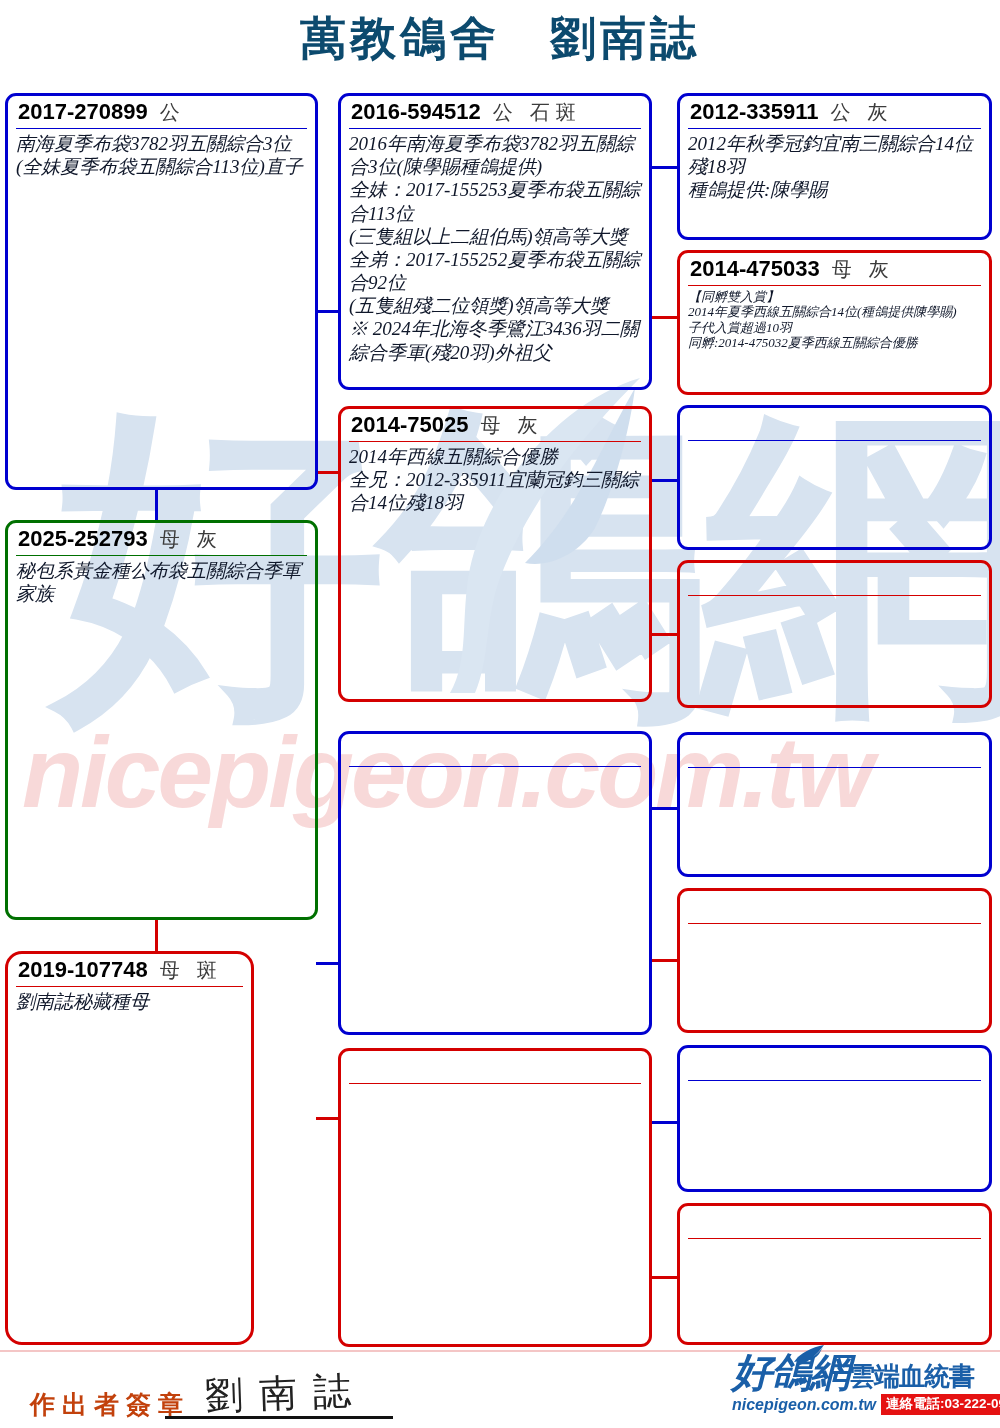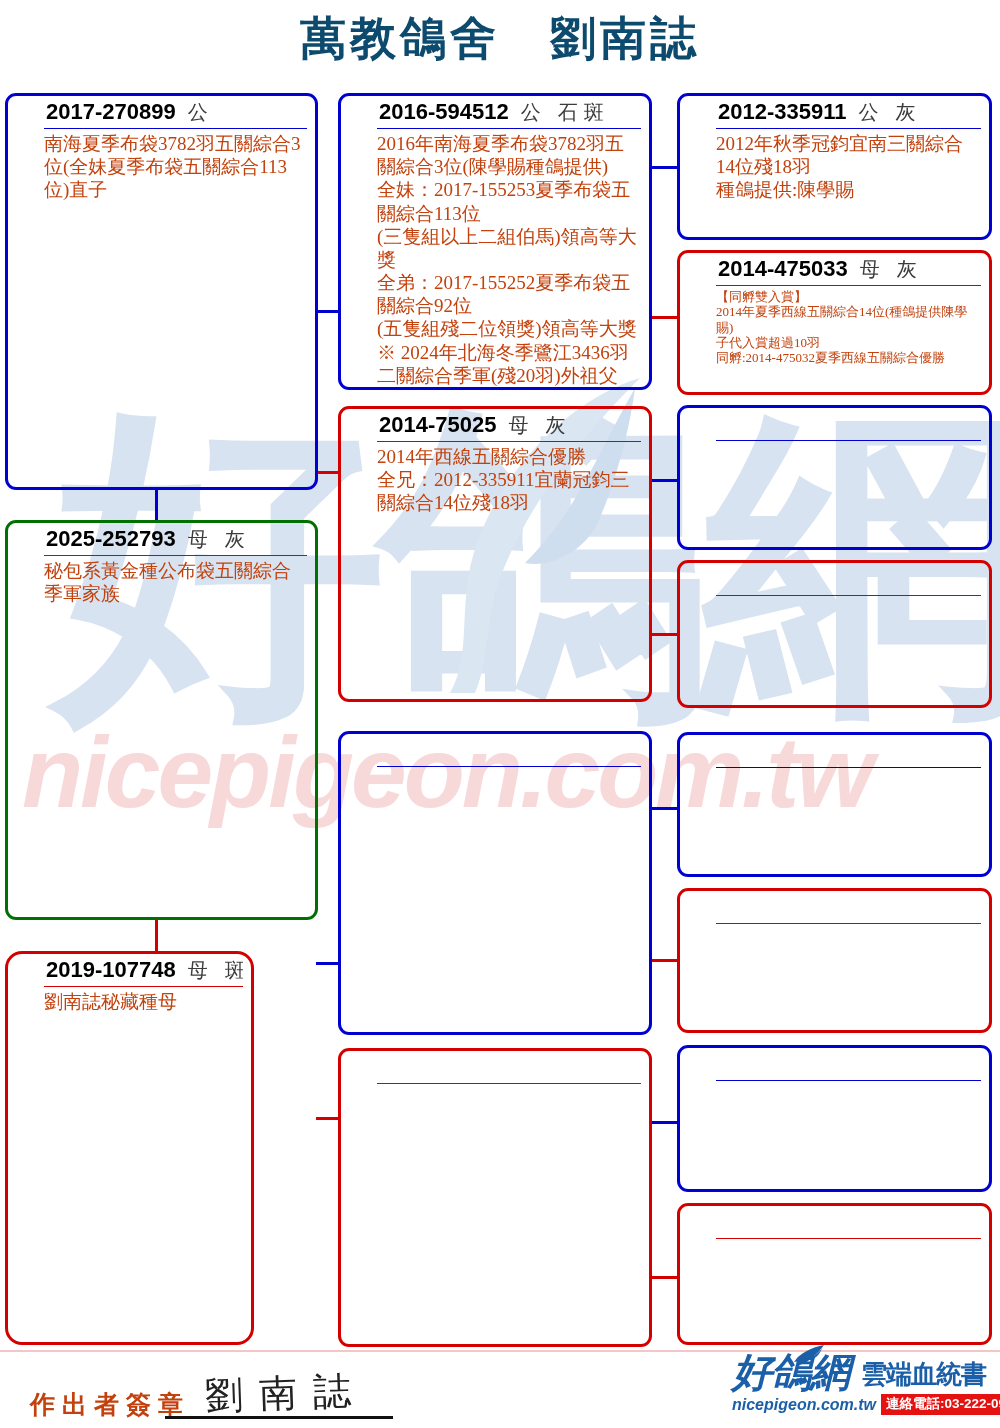--- a/index.html
+++ b/index.html
@@ -28,21 +28,20 @@
   .title {
     position:absolute; left:0; top:8px; width:1000px; text-align:center; z-index:2;
     font-family:"Liberation Serif", serif; font-weight:bold;
     font-size:46px; color:#0c4a6e; letter-spacing:4px;
   }
 
   
   .pbox {
     position:absolute; z-index:2; border:3px solid; border-radius:11px;
     background:transparent;
-    padding-left:28px;
   }
   .pbox.blue  { border-color:#0000d0; }
   .pbox.red   { border-color:#d40000; }
   .pbox.green { border-color:#007000; }
   .pbox-header {
     height:33px; margin:0 8px; padding:3px 2px 0 2px;
     border-bottom:1px solid; white-space:nowrap; overflow:hidden;
   }
   .pbox.blue  .pbox-header { border-color:#0000d0; }
   .pbox.red   .pbox-header { border-color:#d40000; }
@@ -50,21 +49,21 @@
   .ring {
     font-family:"Liberation Sans", sans-serif; font-weight:bold;
     font-size:22px; color:#000;
   }
   .sex {
     font-family:"Liberation Serif", serif; font-size:20px; color:#3c3c3c;
     margin-left:12px; letter-spacing:6px;
   }
   .pbox-body {
     padding:3px 8px 0 8px; font-family:"Liberation Serif", serif;
-    font-size:19px; line-height:1.22; color:#c2410c; white-space:pre-line;
+    font-size:19px; line-height:1.22; color:#0f172a; white-space:pre-line;font-style:italic;
   }
   .pbox-body.small { font-size:13px; line-height:1.18; }
 
   
   .conn { position:absolute; z-index:1; background:#0000d0; }
   .conn.red { background:#d40000; }
   .conn.h { height:3px; }
   .conn.v { width:3px; }
 
   
@@ -79,22 +78,22 @@
     font-family:"Liberation Serif", serif; font-size:38px; color:#222;
     letter-spacing:16px; transform:rotate(-2deg); white-space:nowrap;
   }
   .logo { position:absolute; right:10px; top:1352px; width:258px; z-index:2; }
   .logo-row1 { display:flex; align-items:flex-end; position:relative; }
   .logo-main {
     font-family:"Liberation Sans", sans-serif; font-weight:bold; font-style:italic;
     font-size:40px; line-height:1.0; color:#1a5fa8; letter-spacing:-1px;
   }
   .logo-suffix {
-    font-family:Liberation Mono, monospace; font-weight:bold;
-    font-size:26px; line-height:1.15; color:#1a5fa8; margin-left:12px; letter-spacing:-1px;
+    font-family:Liberation Sans, sans-serif; font-weight:bold;
+    font-size:26px; line-height:1.15; color:#1a5fa8; margin-left:0; letter-spacing:-1px;
   }
   .logo-feather { position:absolute; left:58px; top:-8px; }
   .logo-row2 { display:flex; align-items:center; margin-top:2px; }
   .logo-url {
     font-family:"Liberation Sans", sans-serif; font-weight:bold; font-style:italic;
     font-size:16px; color:#1a5fa8; white-space:nowrap;
   }
   .logo-phone {
     margin-left:5px; background:#e51212; color:#fff;
     font-family:"Liberation Sans", sans-serif; font-weight:bold;

